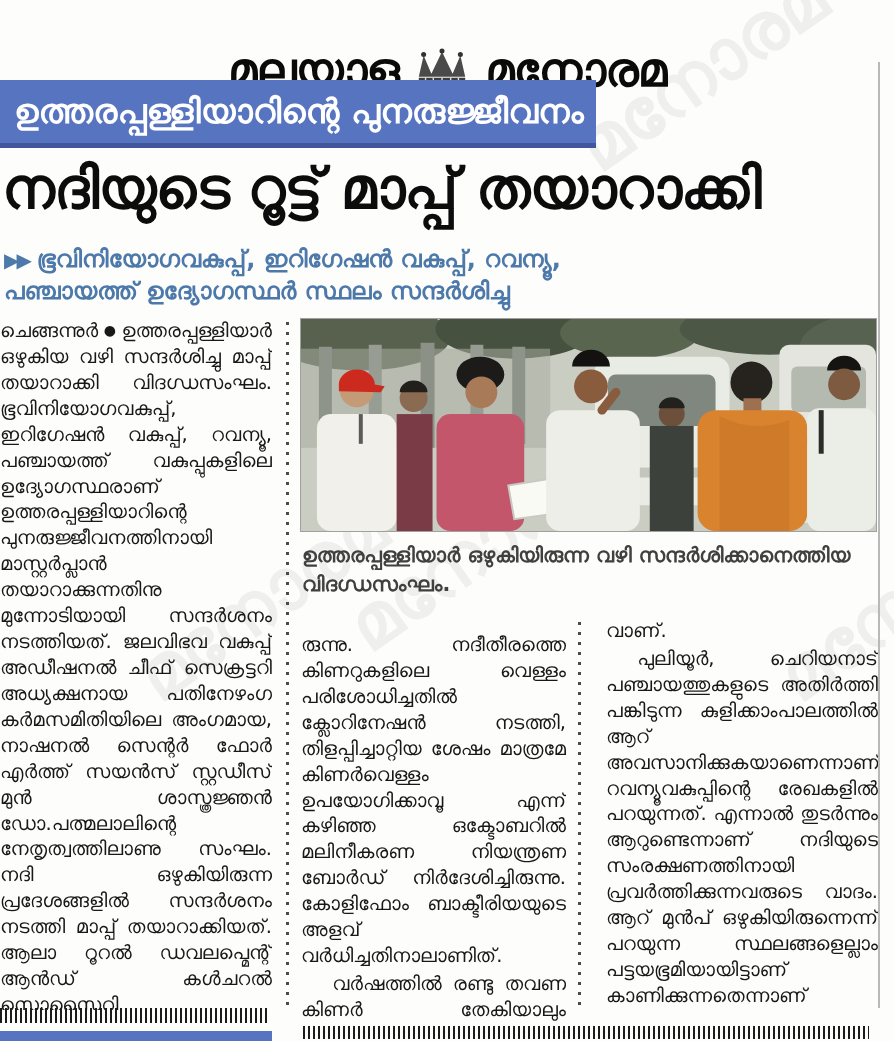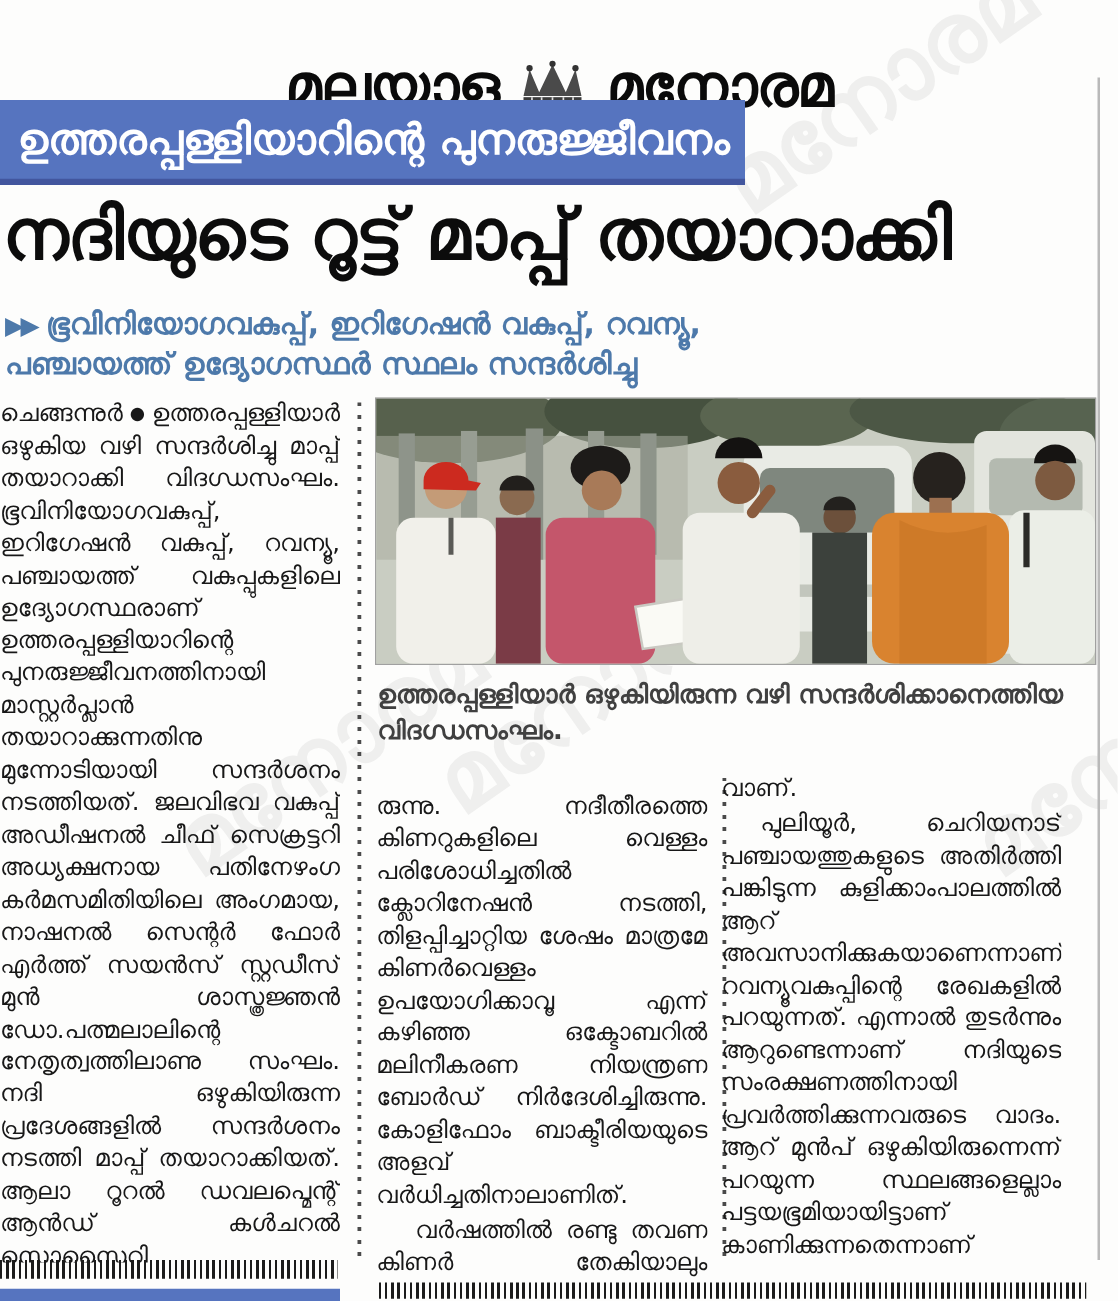--- a/index.html
+++ b/index.html
@@ -42,21 +42,21 @@
   .subhead .marker{margin-right:8px;font-size:20px;letter-spacing:-3px;}
   
   .col{
     position:absolute;top:318px;overflow:hidden;
     font-size:19.5px;line-height:1.33;text-align:justify;color:#181818;
   }
   .col p{margin:0 0 2px 0;text-indent:1.6em;}
   .col p.first{text-indent:0;}
   #col1{left:0;width:272px;height:692px;}
   #col2{left:301px;top:632px;width:265px;height:392px;}
-  #col3{left:577px;top:618px;width:272px;height:392px;}
+  #col3{left:606px;top:618px;width:272px;height:392px;}
   .dateline{font-weight:400;}
   .bullet{font-size:14px;vertical-align:2px;padding:0 3px;}
   .vrule-dots{
     position:absolute;width:3px;
     background:repeating-linear-gradient(#4a4a4a 0 3px, transparent 3px 10px);
   }
   #rule1{left:286px;top:322px;height:686px;}
   #rule2{left:578px;top:622px;height:384px;}
   .page-edge{
     position:absolute;left:878px;top:62px;width:2px;height:946px;background:#b9b9b9;

